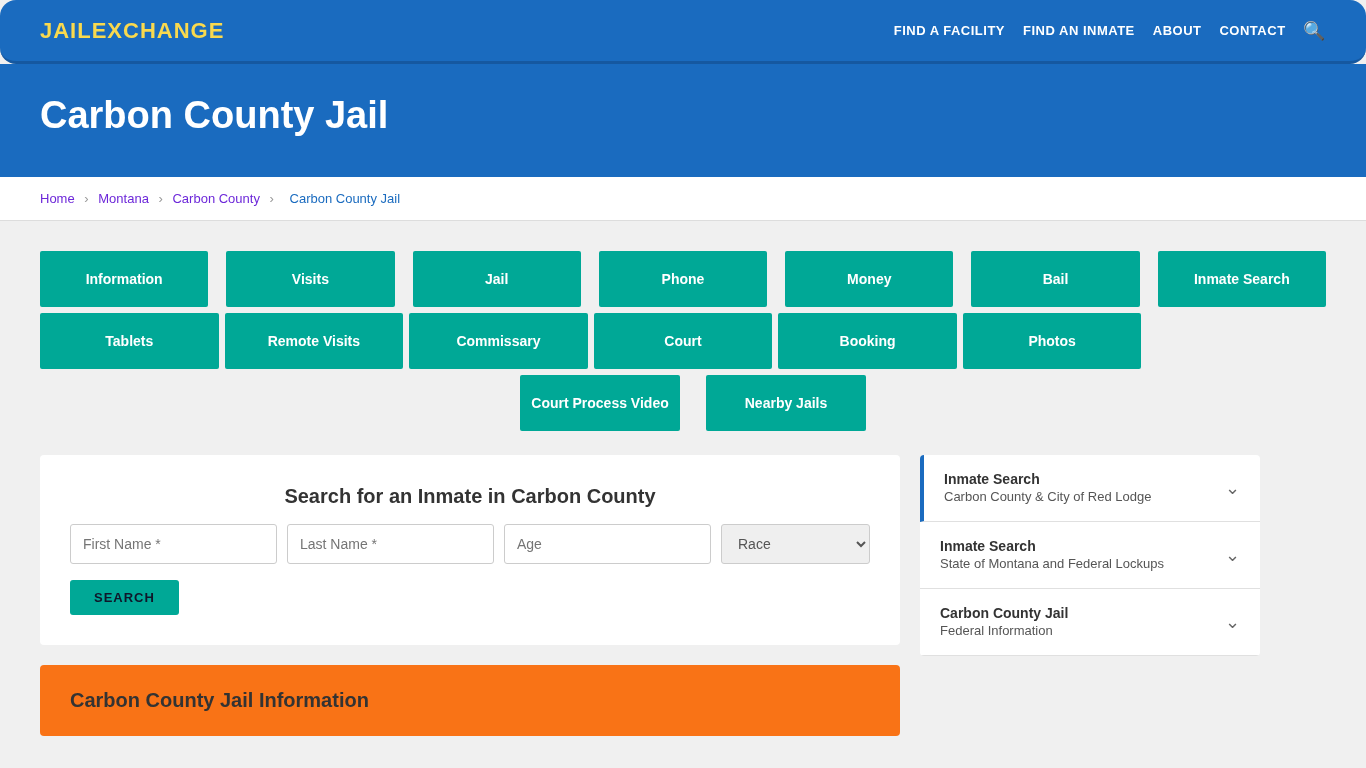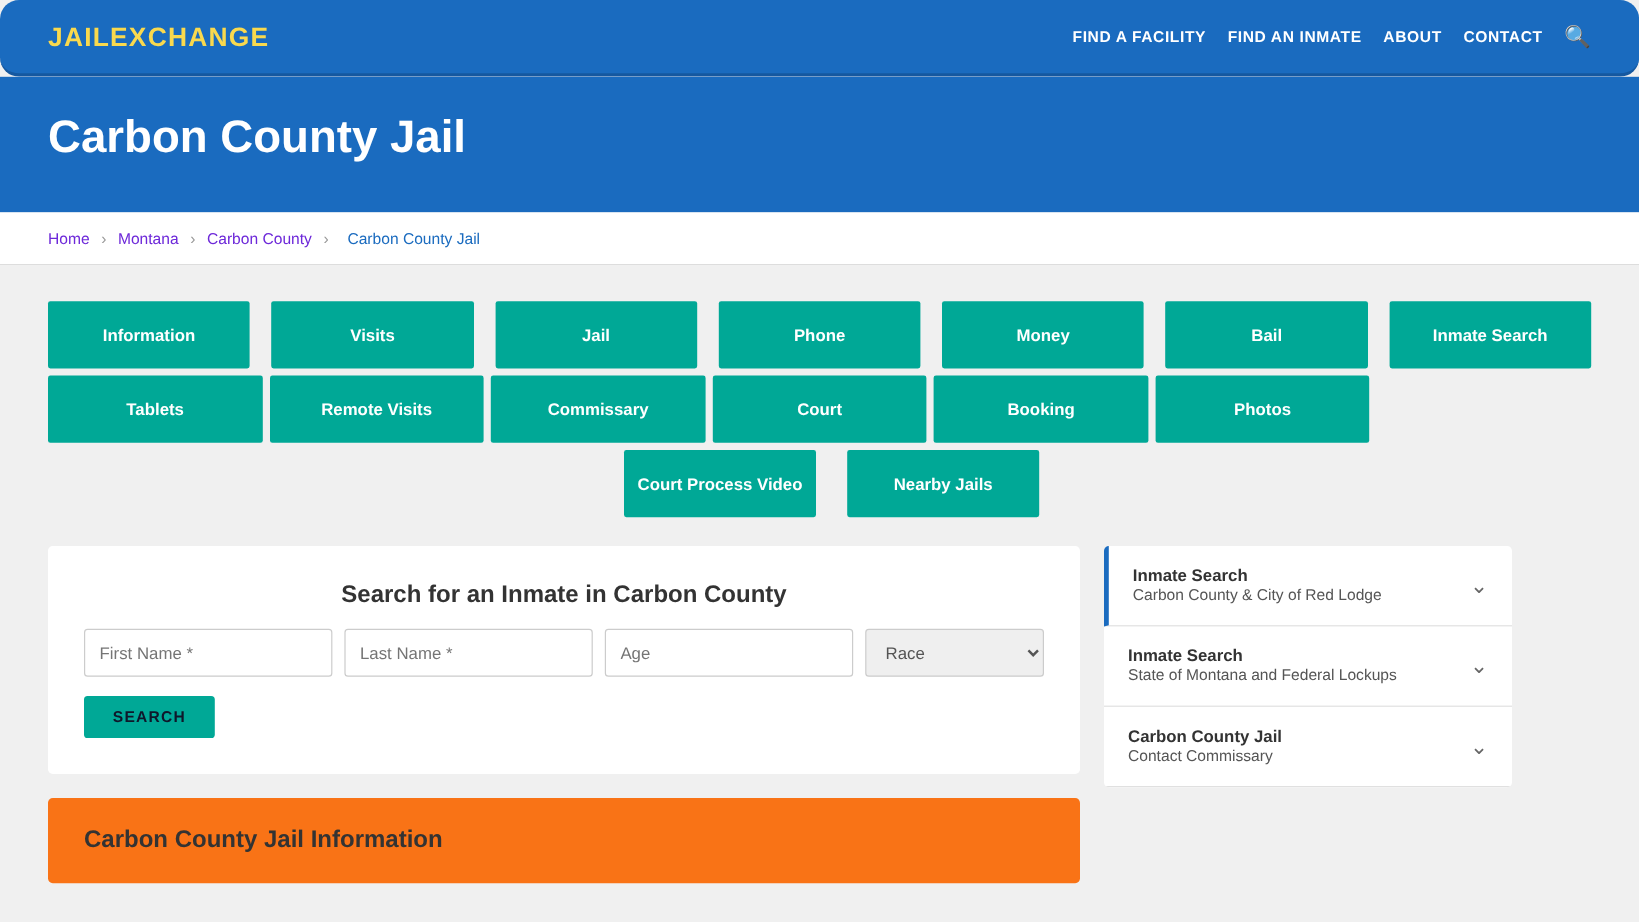--- a/index.html
+++ b/index.html
@@ -296,20 +296,20 @@
       <div class="sidebar-item">
         <div class="sidebar-item-text">
           <strong>Inmate Search</strong>
           <span>State of Montana and Federal Lockups</span>
         </div>
         <span class="chevron">⌄</span>
       </div>
       <div class="sidebar-item">
         <div class="sidebar-item-text">
           <strong>Carbon County Jail</strong>
-          <span>Contact Commissary</span>
+          <span>Federal Information</span>
         </div>
         <span class="chevron">⌄</span>
       </div>
     </div>
 
   </div>
 </div>
 
 </body></html>

